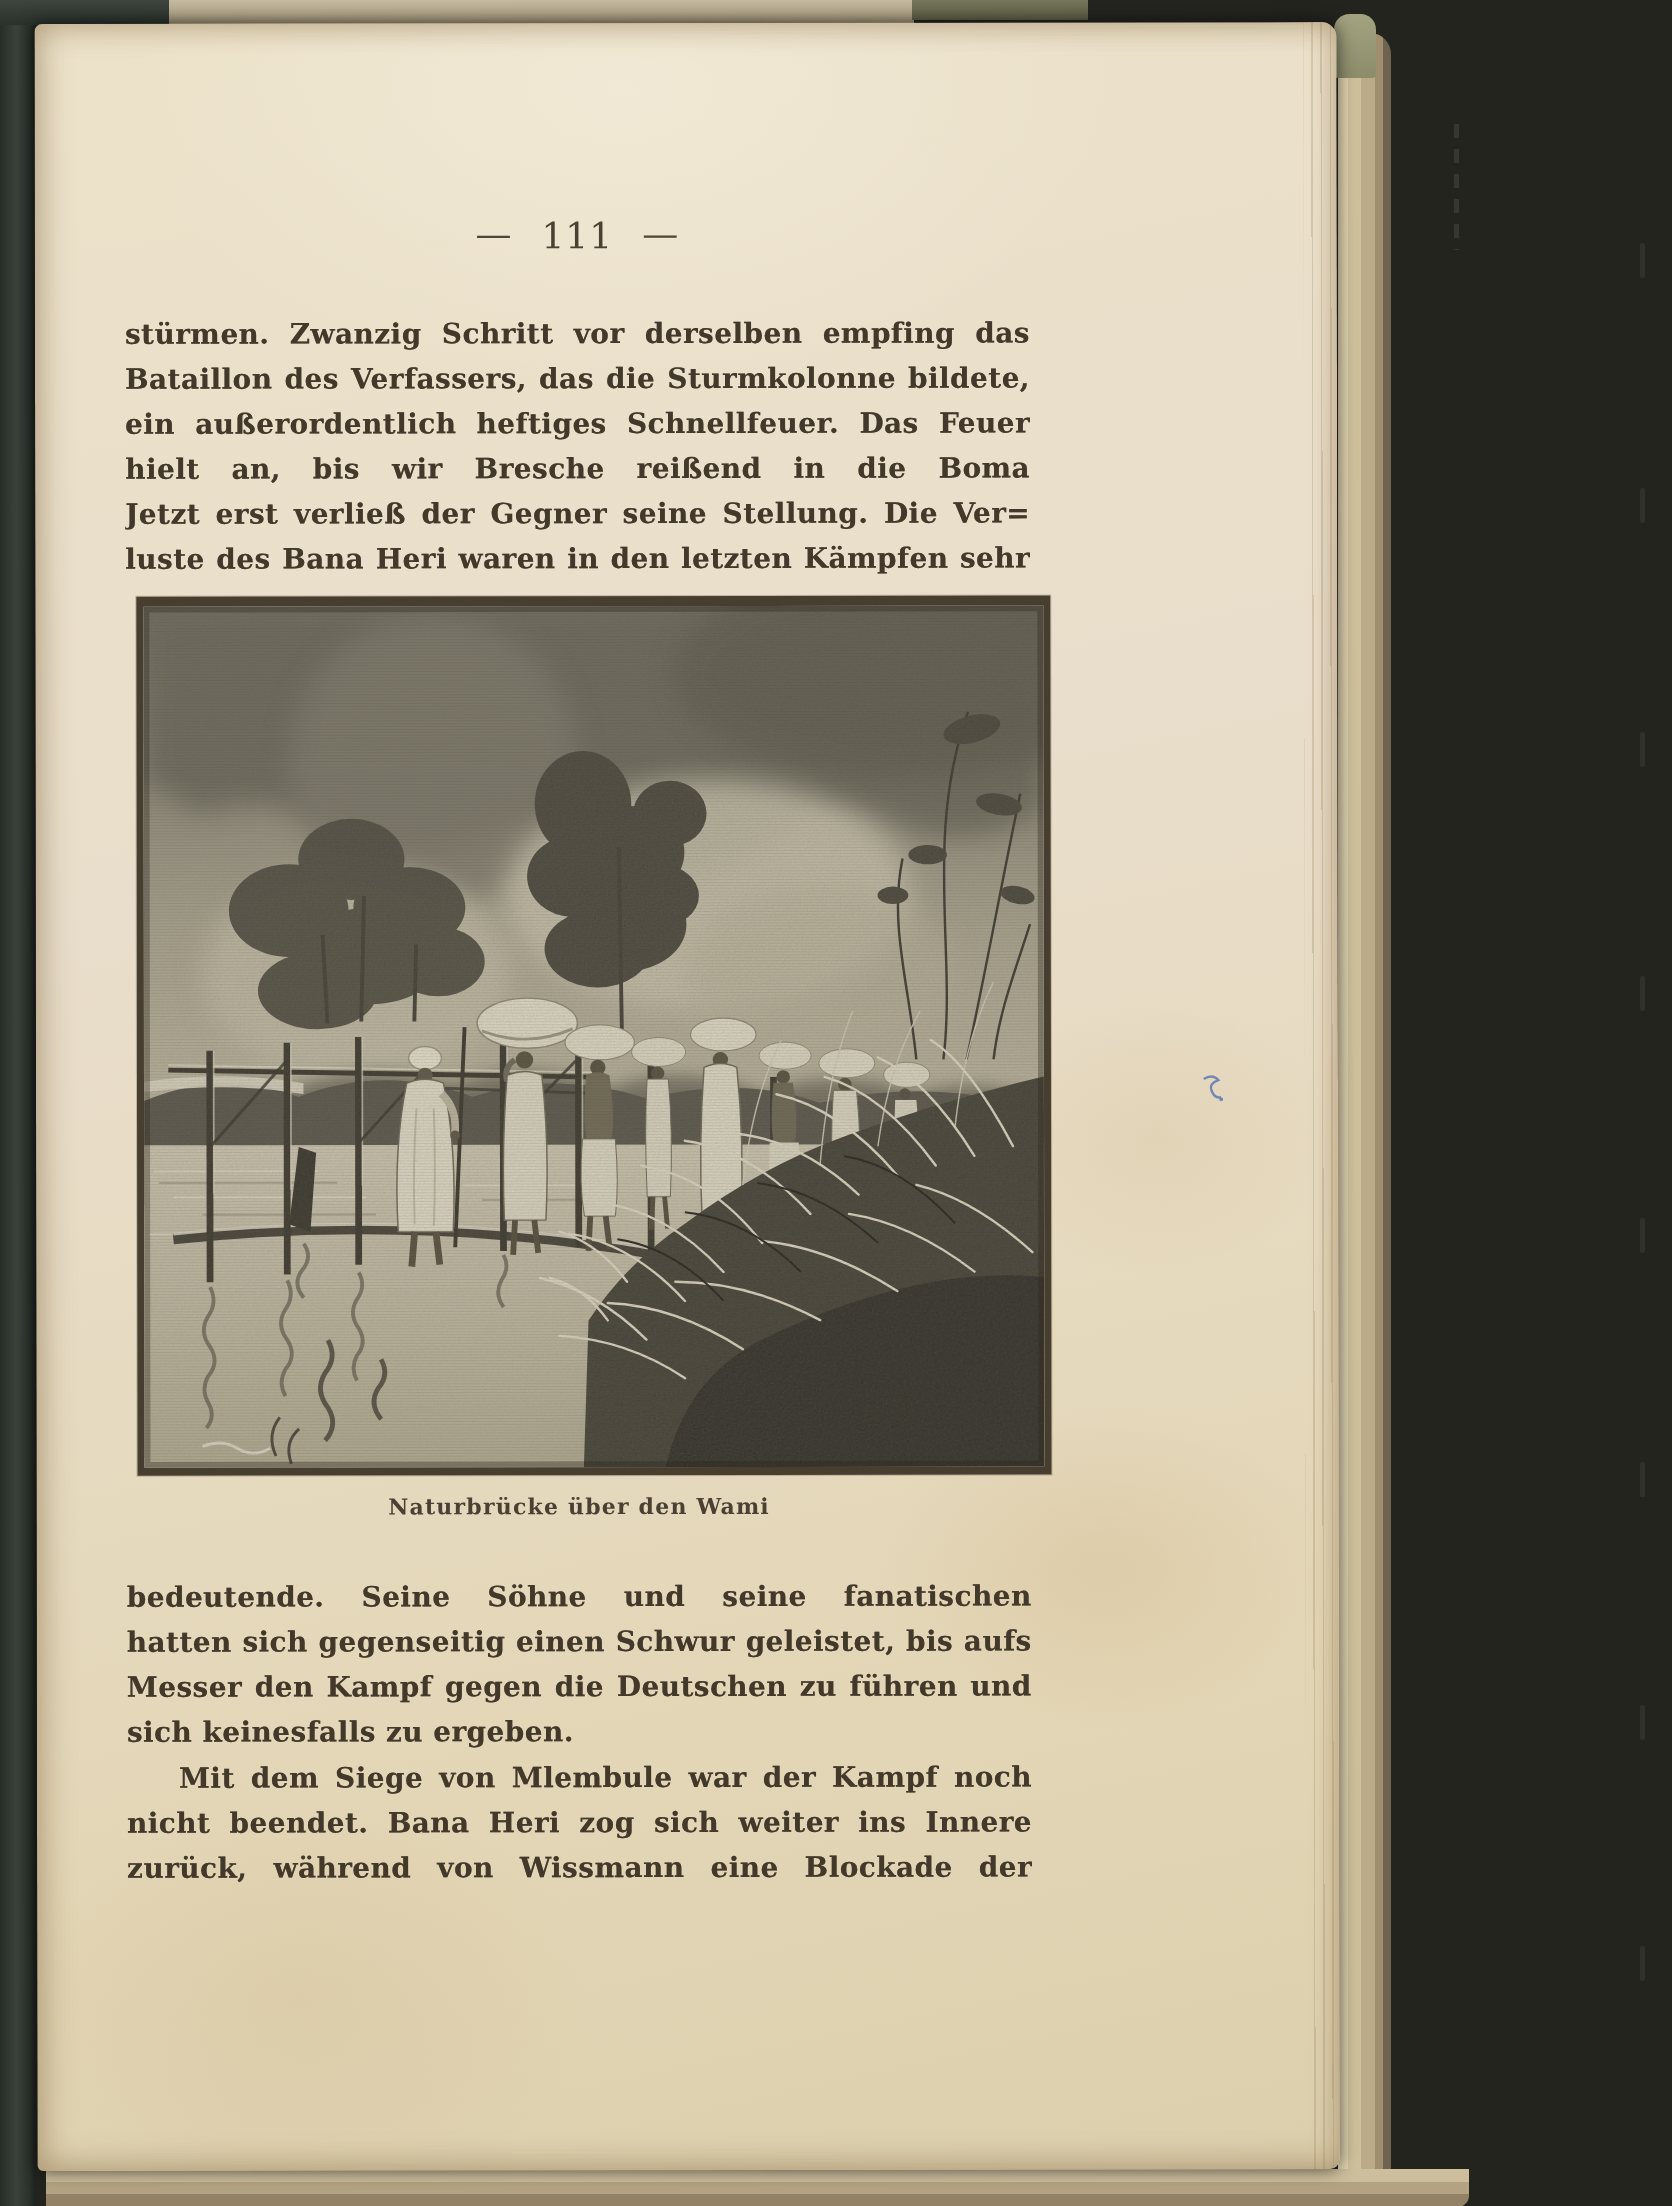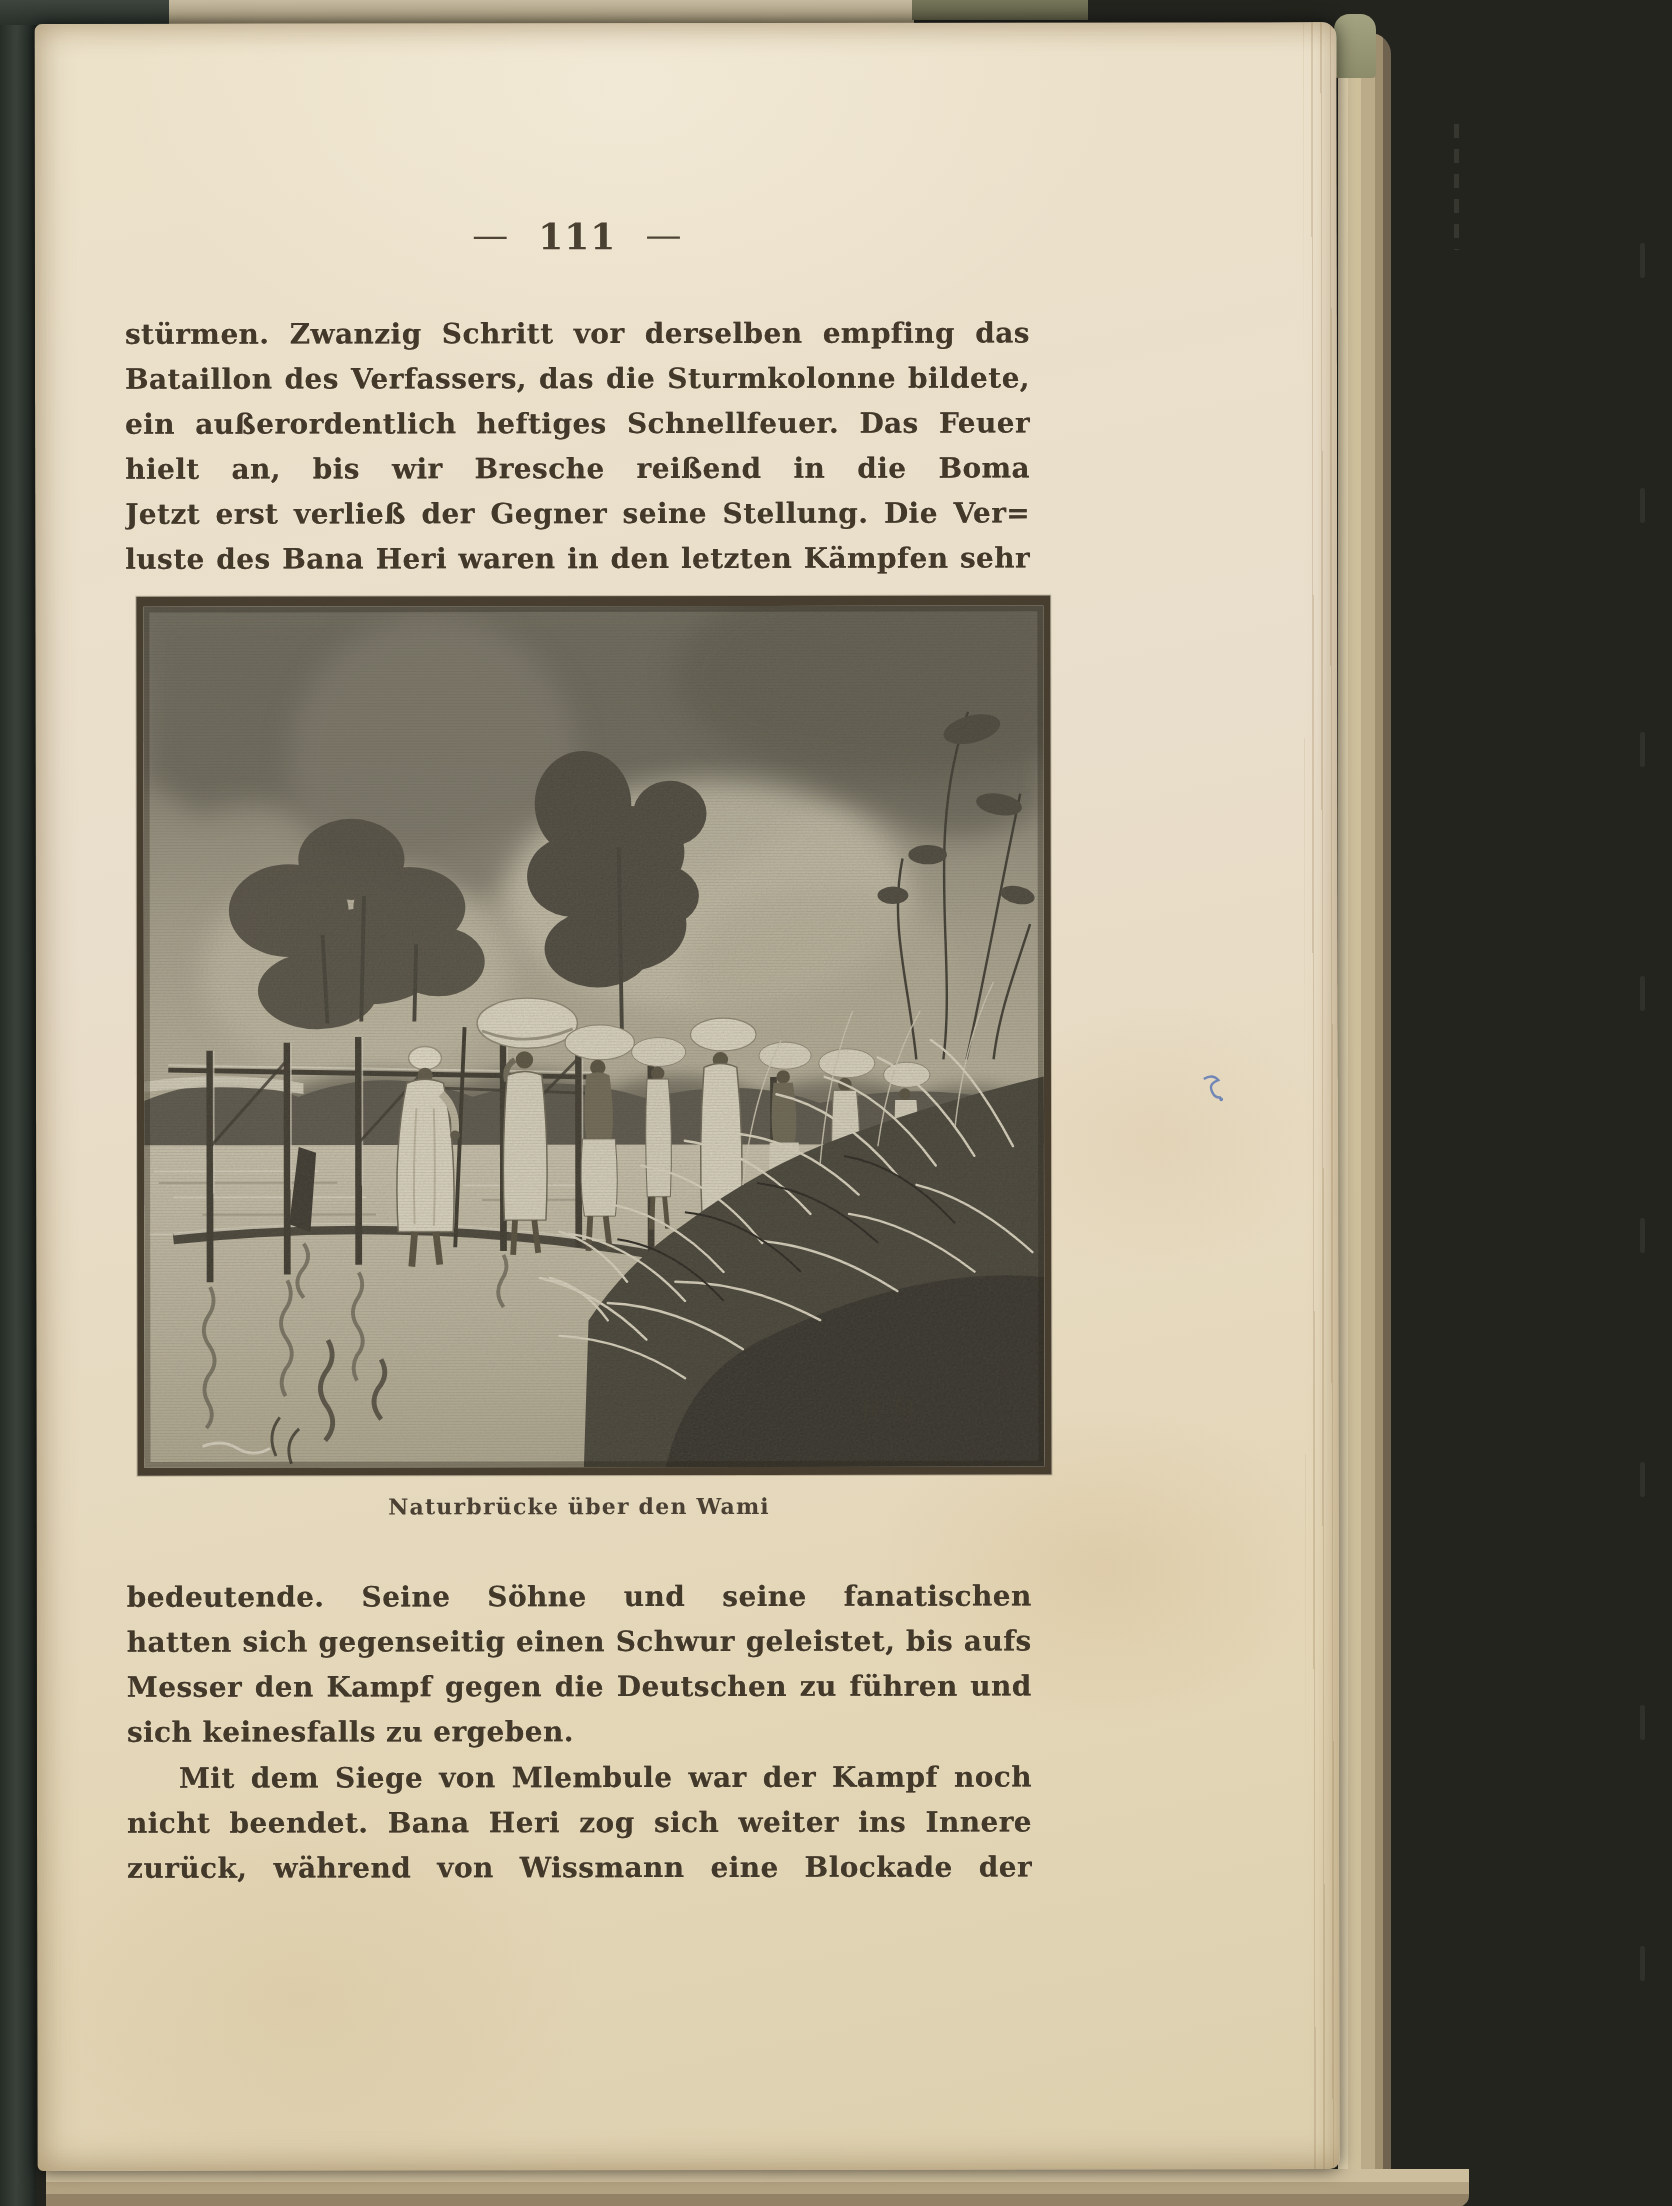--- a/index.html
+++ b/index.html
@@ -72,21 +72,21 @@
   .page-edge-lines{
     position:absolute;right:3.9px;top:0;width:29px;height:100%;opacity:.75;
     background:repeating-linear-gradient(90deg,transparent 0 7.7px,rgba(150,122,82,.35) 7.7px 9.2px);
   }
   
   .pageno{
     position:absolute;left:90px;top:191px;width:905px;
     text-align:center;color:#4b4133;font-size:36px;line-height:44px;letter-spacing:1px;
   }
   .pageno .dash{display:inline-block;margin:0 29px;transform:translateY(-1.9px);color:#4f4536;}
-  .pageno .num{font-weight:700;}
+  .pageno .num{font-weight:400;}
   .textcol{position:absolute;left:90px;width:905px;color:#43392b;}
   .para-top{top:288px;}
   .para-mid{top:1551px;}
   .para-last{top:1732px;}
   .line{
     height:45px;line-height:45px;font-size:28px;font-weight:700;
     letter-spacing:0.4px;overflow:hidden;
     text-align:justify;text-align-last:justify;
     text-shadow:0 0 0.6px rgba(67,57,43,.55);
   }

